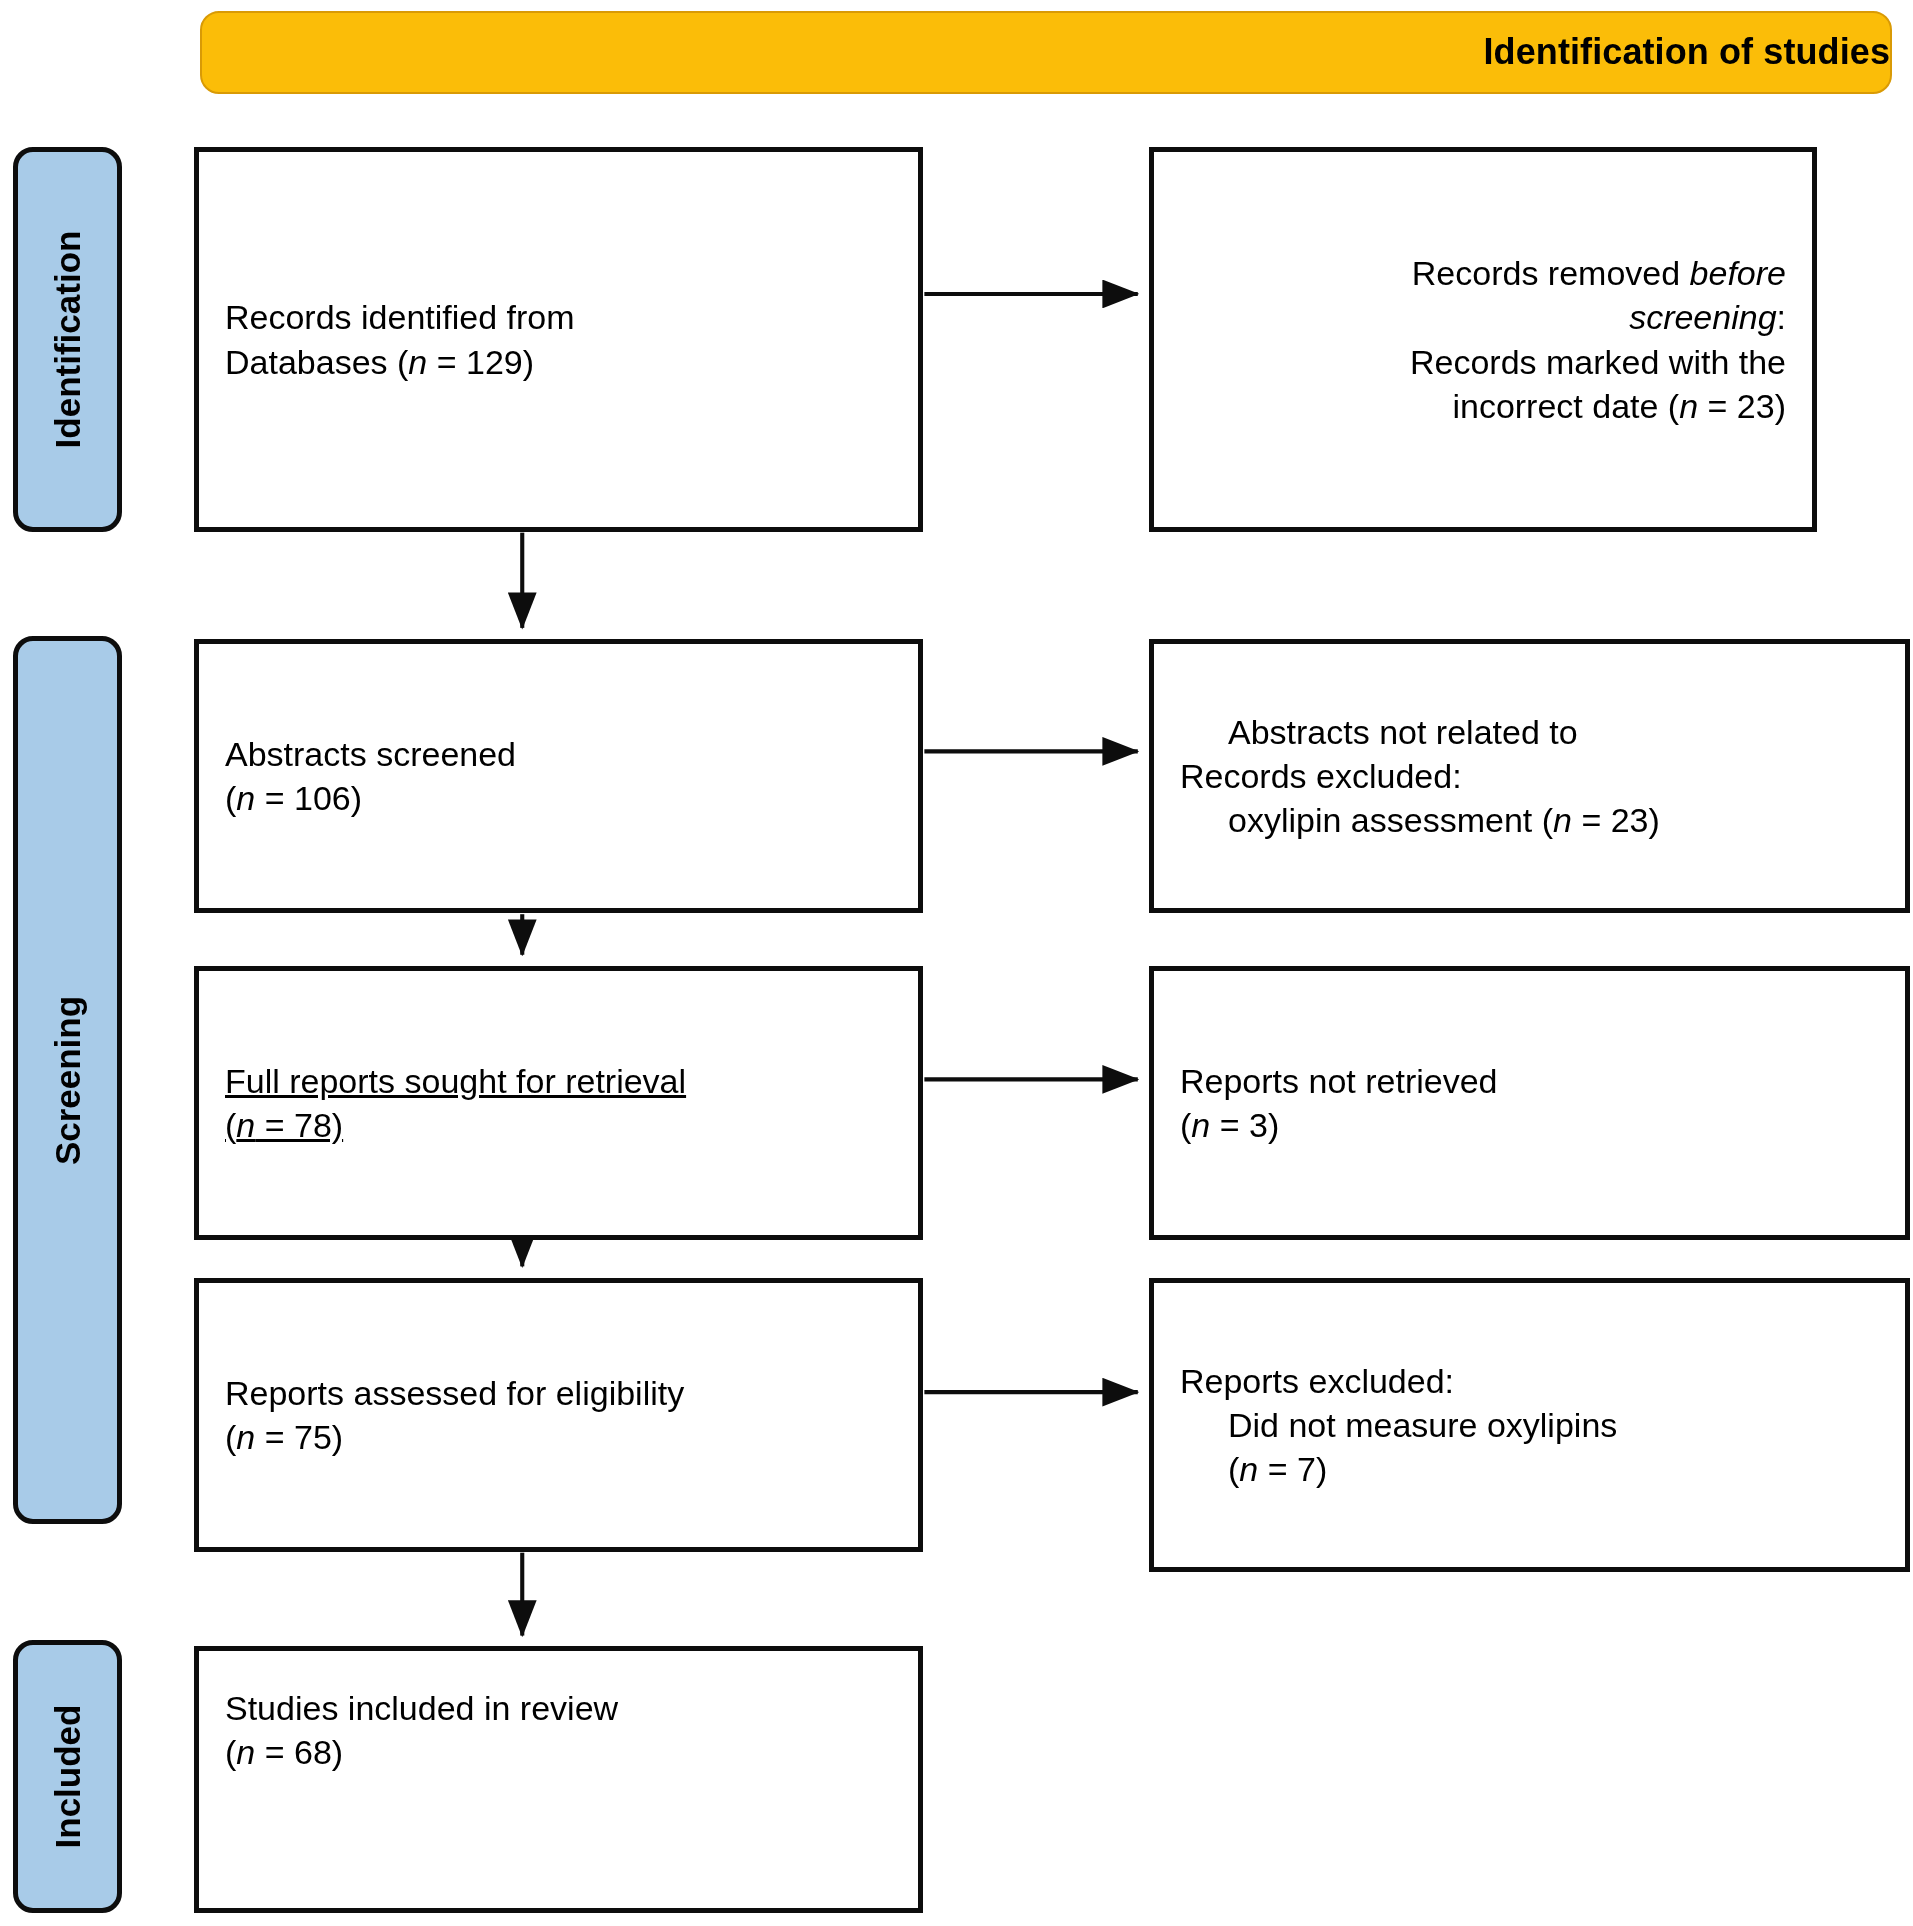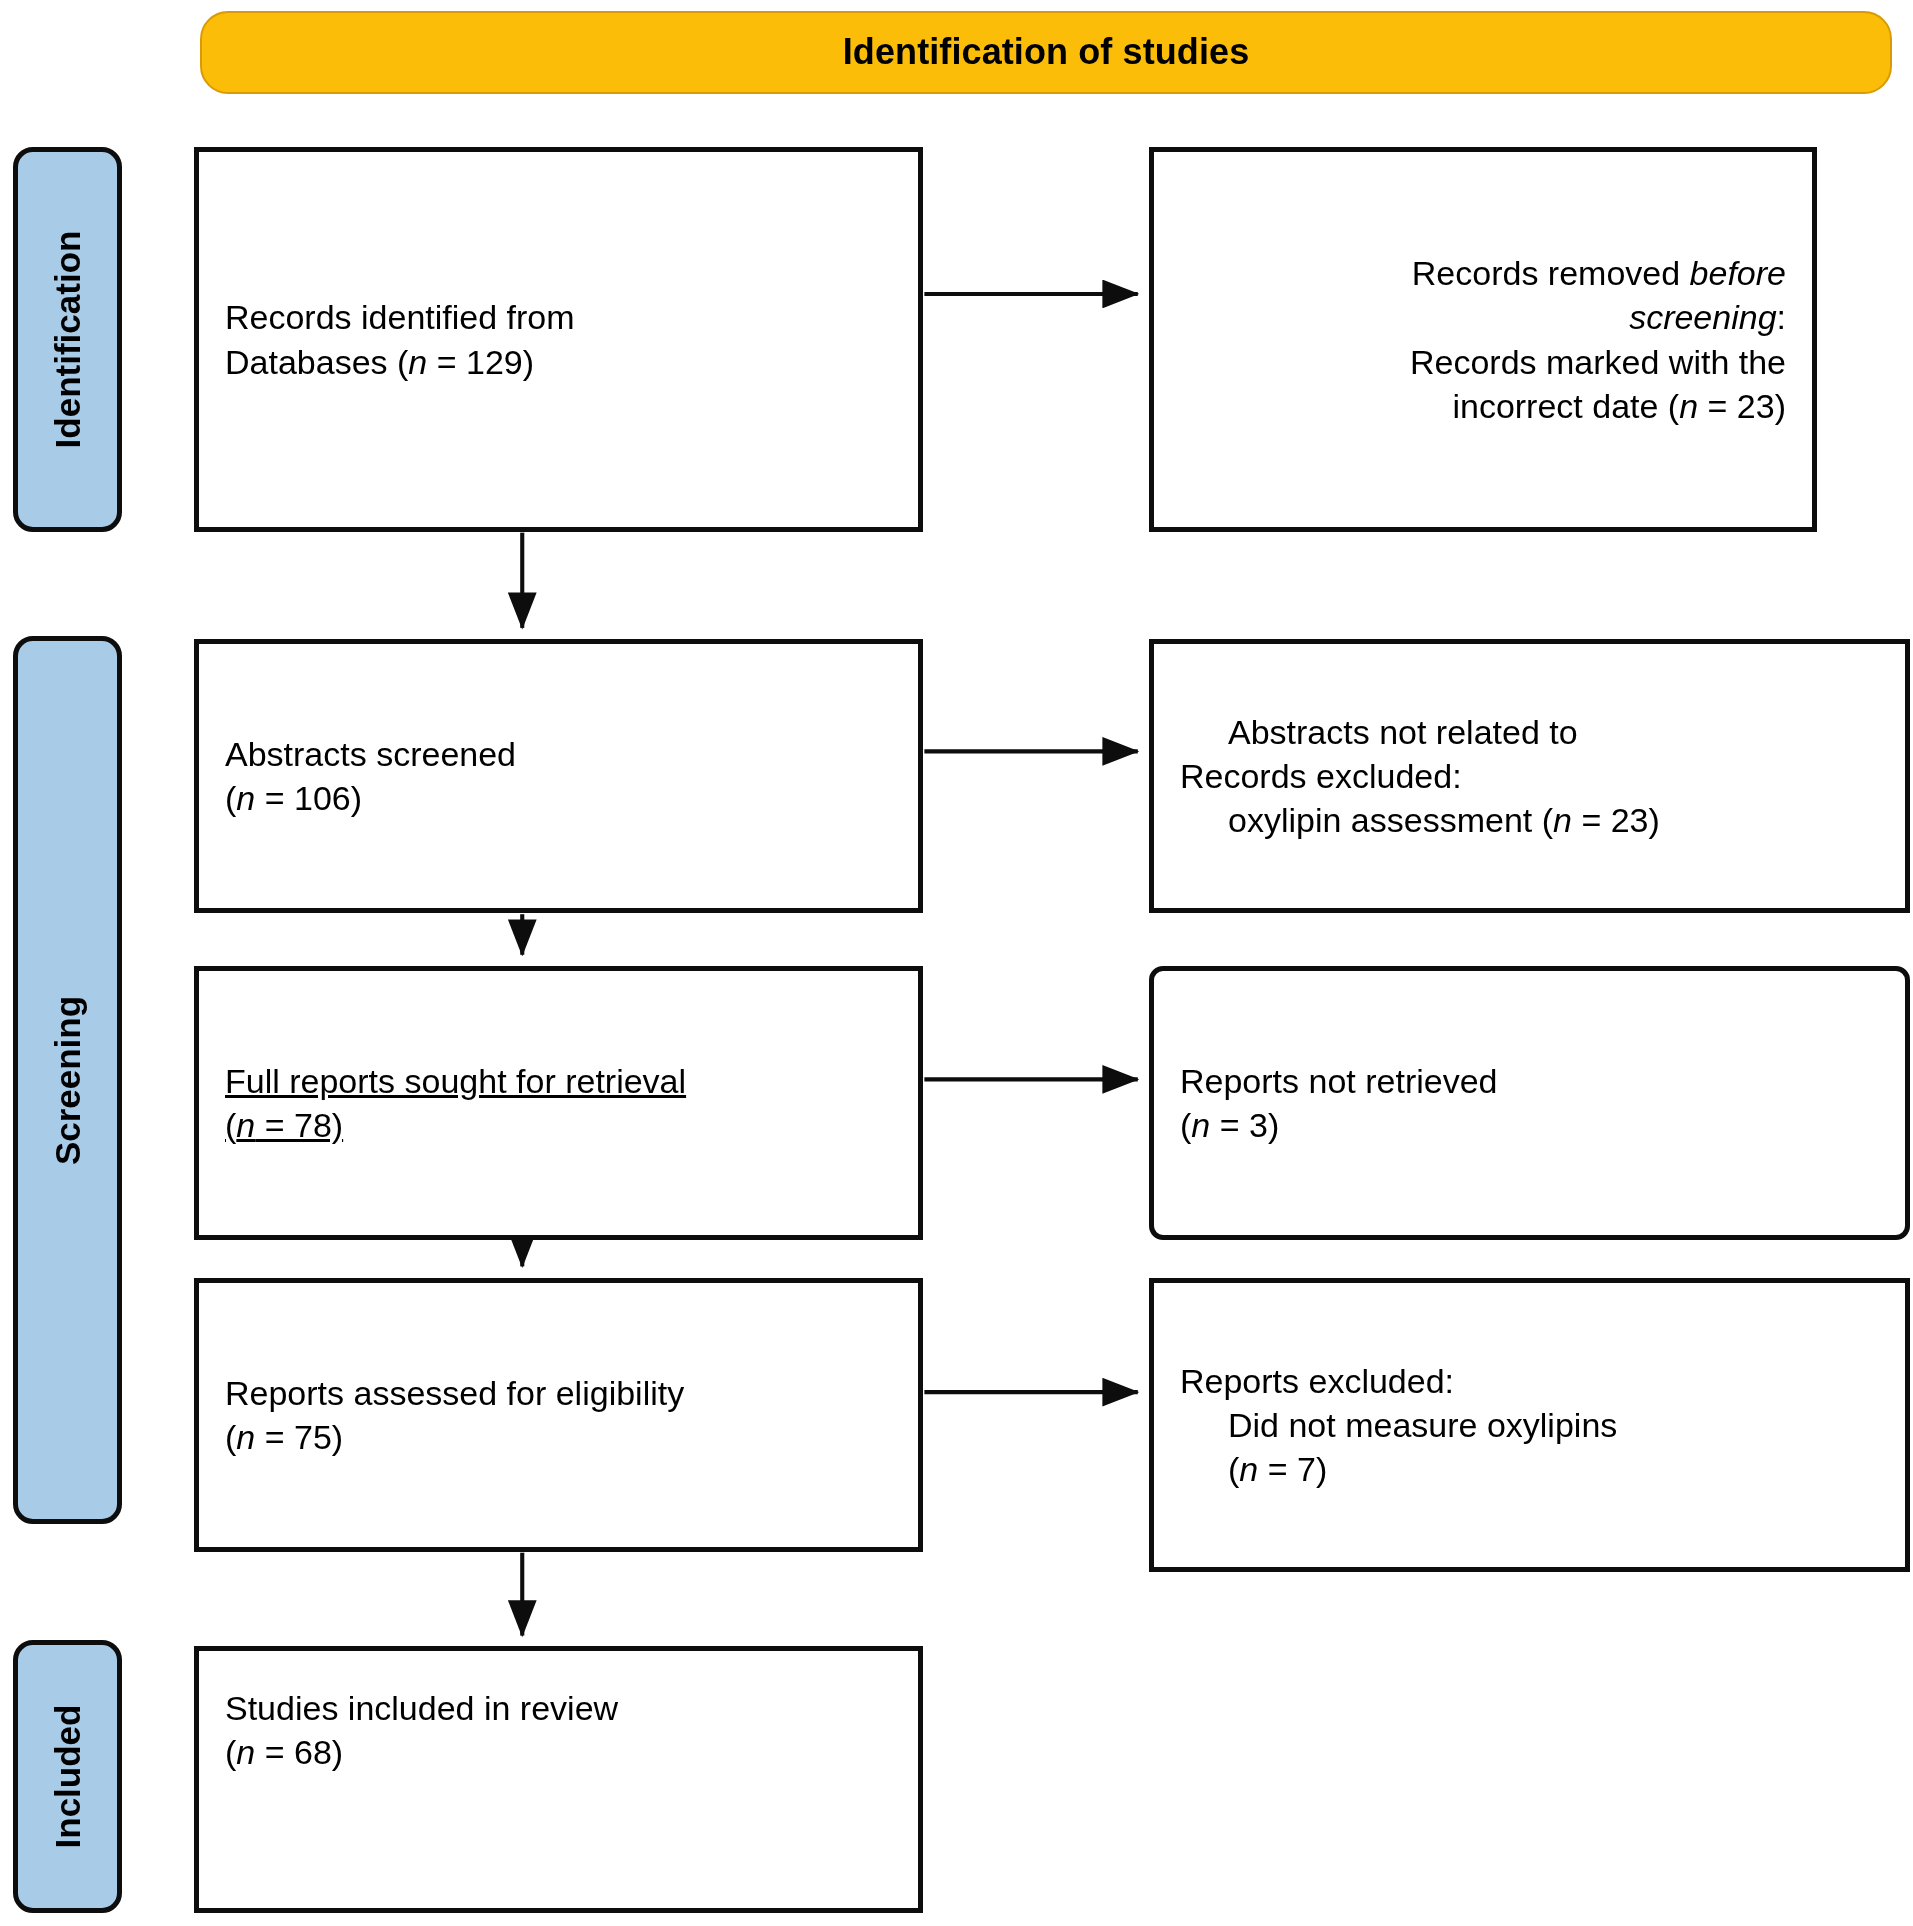--- a/index.html
+++ b/index.html
@@ -22,25 +22,25 @@
 
   
   .header-banner {
     position: absolute;
     left: 200px;
     top: 10.6px;
     width: 1692px;
     height: 83px;
     background: #FBBD08;
     border: 2.9px solid #D99A05;
-    border-radius: 28px;
+    border-radius: 19px;
     box-sizing: border-box;
     display: flex;
     align-items: center;
-    justify-content: center;
+    justify-content: flex-end;
   }
   .header-banner-title {
     font-size: 36px;
     font-weight: bold;
     color: #000000;
     letter-spacing: 0.1px;
     line-height: 1;
   }
 
   
@@ -94,21 +94,21 @@
   
   #box-identified   { left: 194px; top: 147px;  width: 729px; height: 385px; }
   #box-screened     { left: 194px; top: 639px; width: 729px; height: 274px; }
   #box-sought       { left: 194px; top: 966px; width: 729px; height: 274px; text-decoration: underline; }
   #box-assessed     { left: 194px; top: 1278px; width: 729px; height: 274px; }
   #box-included     { left: 194px; top: 1646px; width: 729px; height: 267px; }
 
   
   #box-removed      { left: 1149px; top: 147px;  width: 668px; height: 385px; align-items: flex-end; }
   #box-rec-excluded { left: 1149px; top: 639px; width: 761px; height: 274px; }
-  #box-not-retrieved{ left: 1149px; top: 966px; width: 761px; height: 274px; border-radius: 14px; }
+  #box-not-retrieved{ left: 1149px; top: 966px; width: 761px; height: 274px; }
   #box-rep-excluded { left: 1149px; top: 1278px; width: 761px; height: 294px; }
 
   
   #connectors {
     position: absolute;
     left: 0;
     top: 0;
     width: 1914px;
     height: 1926px;
     pointer-events: none;

